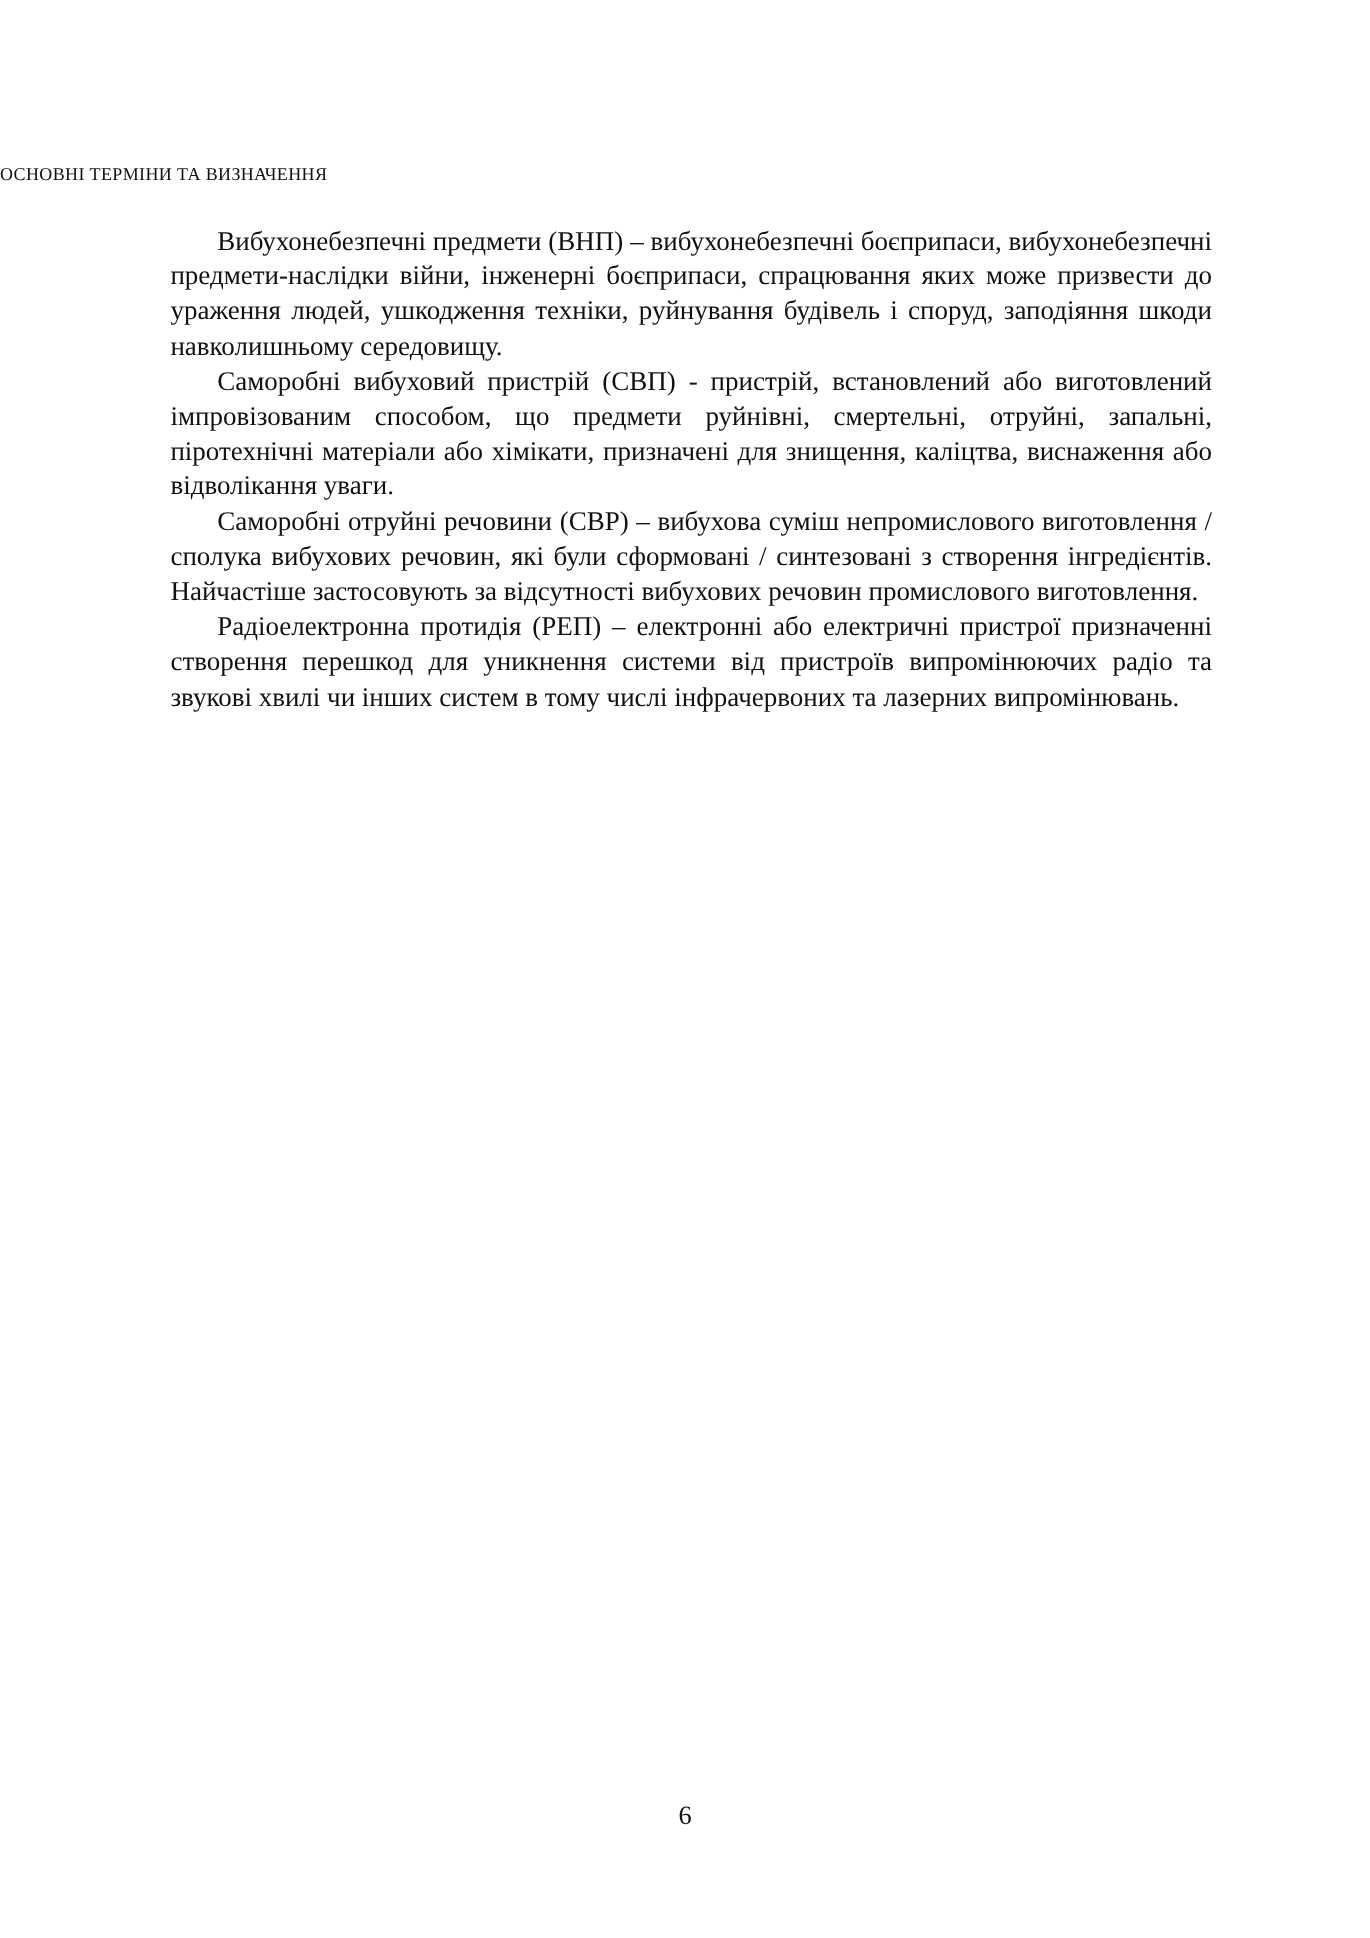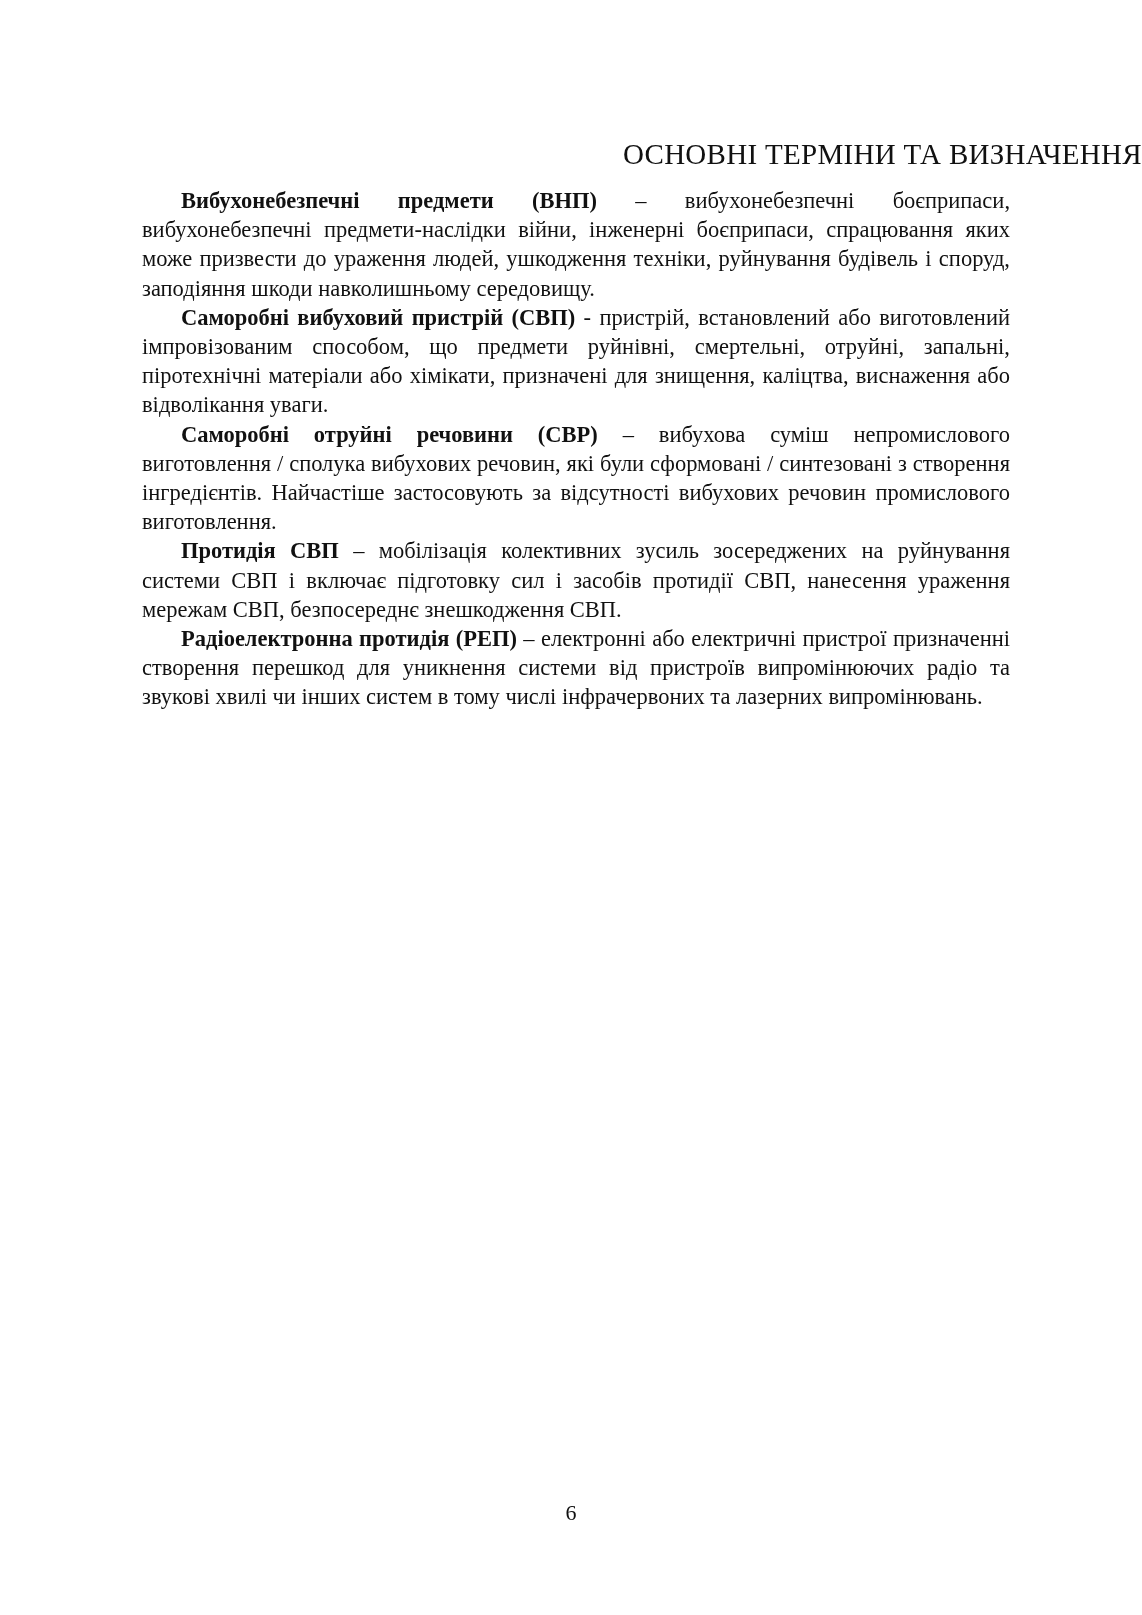--- a/index.html
+++ b/index.html
@@ -1,32 +1,31 @@
 <!DOCTYPE html>
 <html><head>
 <meta charset="utf-8">
 <style>
   html, body { margin: 0; padding: 0; background: #ffffff; }
   body { width: 1142px; height: 1615px; position: relative; overflow: hidden;
          font-family: "Liberation Serif", "DejaVu Serif", serif; color: #111; }
-  .page-title { position: absolute; top: 138px; left: 0; width: 1142px; text-align: right;
-                font-size: 29px; letter-spacing: 0.3px; }
+  .page-title { position: absolute; top: 138px; left: 0; width: 1142px; text-align: left;
+                font-size: 15px; letter-spacing: 0.3px; }
   .body-text { position: absolute; top: 186px; left: 142px; width: 868px; }
   .para { font-size: 22.5px; line-height: 29.2px; text-align: justify; text-indent: 39px; margin: 0; }
-  .para b { font-weight: bold; }
+  .para b { font-weight: normal; }
   .page-number { position: absolute; top: 1500px; left: 0; width: 1142px; text-align: center; font-size: 22px; }
 </style>
 </head>
 <body>
 
 <div>
   <div class="page-title">ОСНОВНІ ТЕРМІНИ ТА ВИЗНАЧЕННЯ</div>
 
   <div class="body-text">
     <p class="para"><b>Вибухонебезпечні предмети (ВНП)</b><span> – вибухонебезпечні боєприпаси, вибухонебезпечні предмети-наслідки війни, інженерні боєприпаси, спрацювання яких може призвести до ураження людей, ушкодження техніки, руйнування будівель і споруд, заподіяння шкоди навколишньому середовищу.</span></p>
     <p class="para"><b>Саморобні вибуховий пристрій (СВП)</b><span> - пристрій, встановлений або виготовлений імпровізованим способом, що предмети руйнівні, смертельні, отруйні, запальні, піротехнічні матеріали або хімікати, призначені для знищення, каліцтва, виснаження або відволікання уваги.</span></p>
     <p class="para"><b>Саморобні отруйні речовини (СВР)</b><span> – вибухова суміш непромислового виготовлення / сполука вибухових речовин, які були сформовані / синтезовані з створення інгредієнтів. Найчастіше застосовують за відсутності вибухових речовин промислового виготовлення.</span></p>
-    <p class="para"><b>Протидія СВП</b><span> – мобілізація колективних зусиль зосереджених на руйнування системи СВП і включає підготовку сил і засобів протидії СВП, нанесення ураження мережам СВП, безпосереднє знешкодження СВП.</span></p>
     <p class="para"><b>Радіоелектронна протидія (РЕП)</b><span> – електронні або електричні пристрої призначенні створення перешкод для уникнення системи від пристроїв випромінюючих радіо та звукові хвилі чи інших систем в тому числі інфрачервоних та лазерних випромінювань.</span></p>
   </div>
 
   <div class="page-number">6</div>
 </div>
 
 </body></html>

